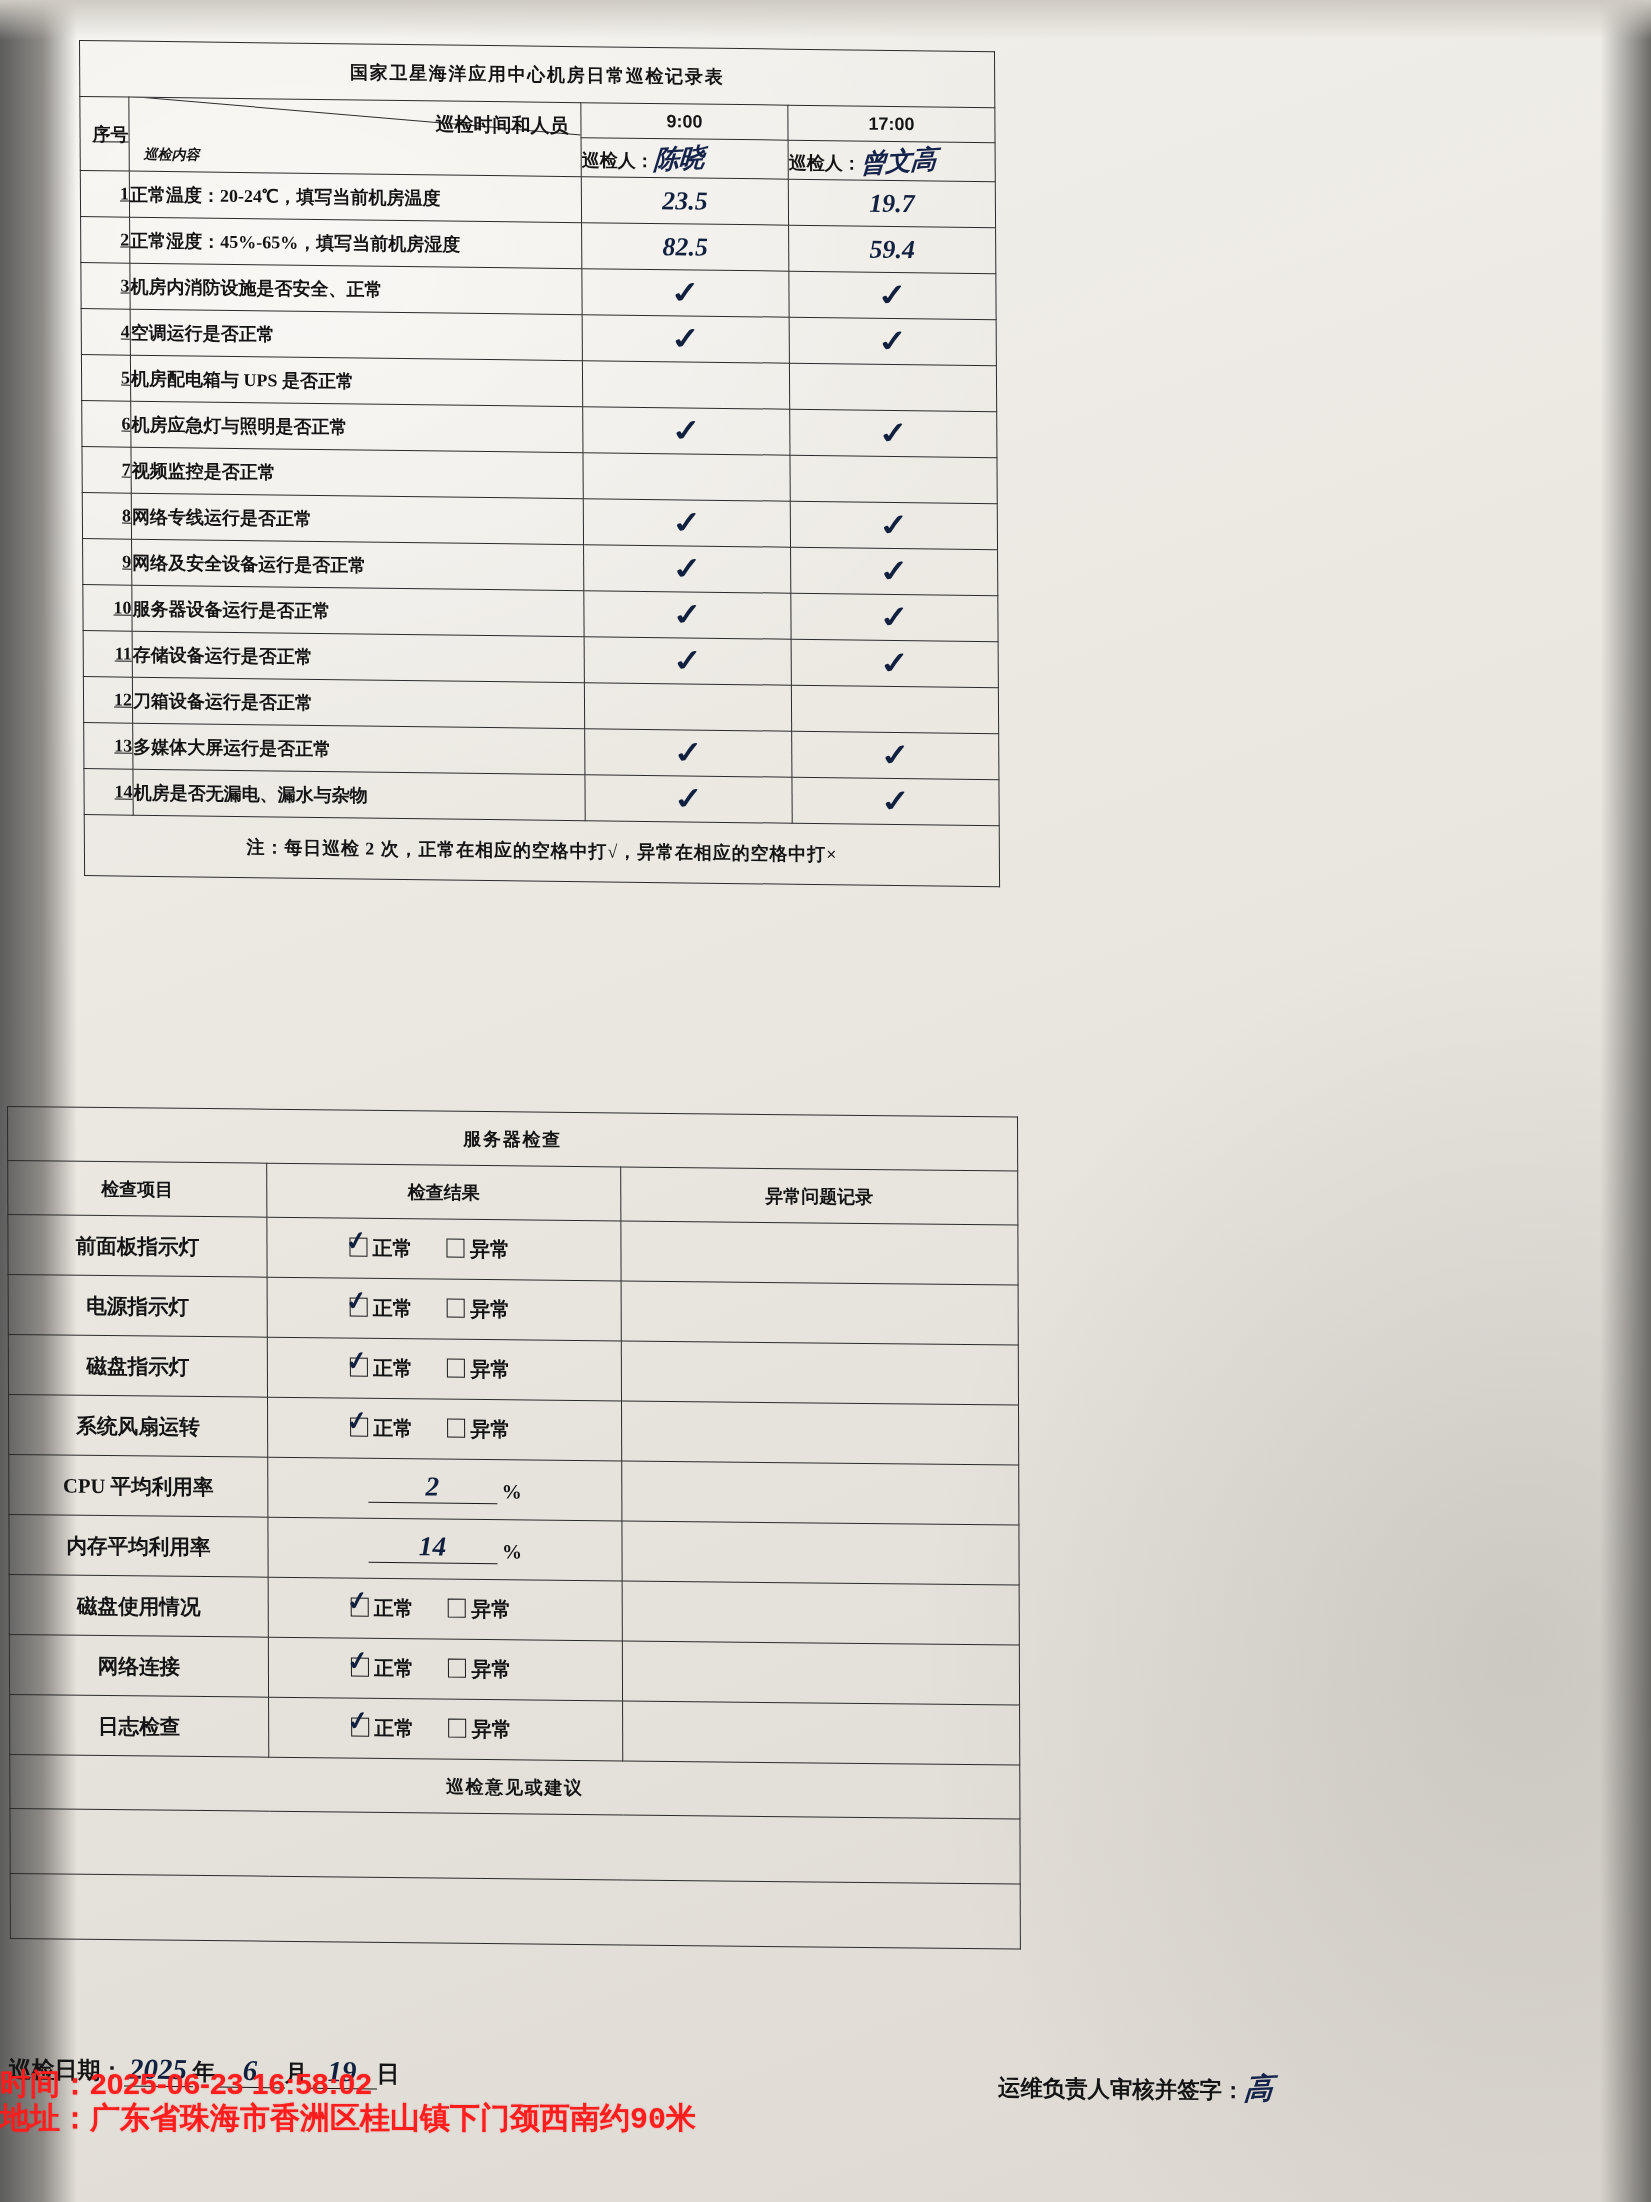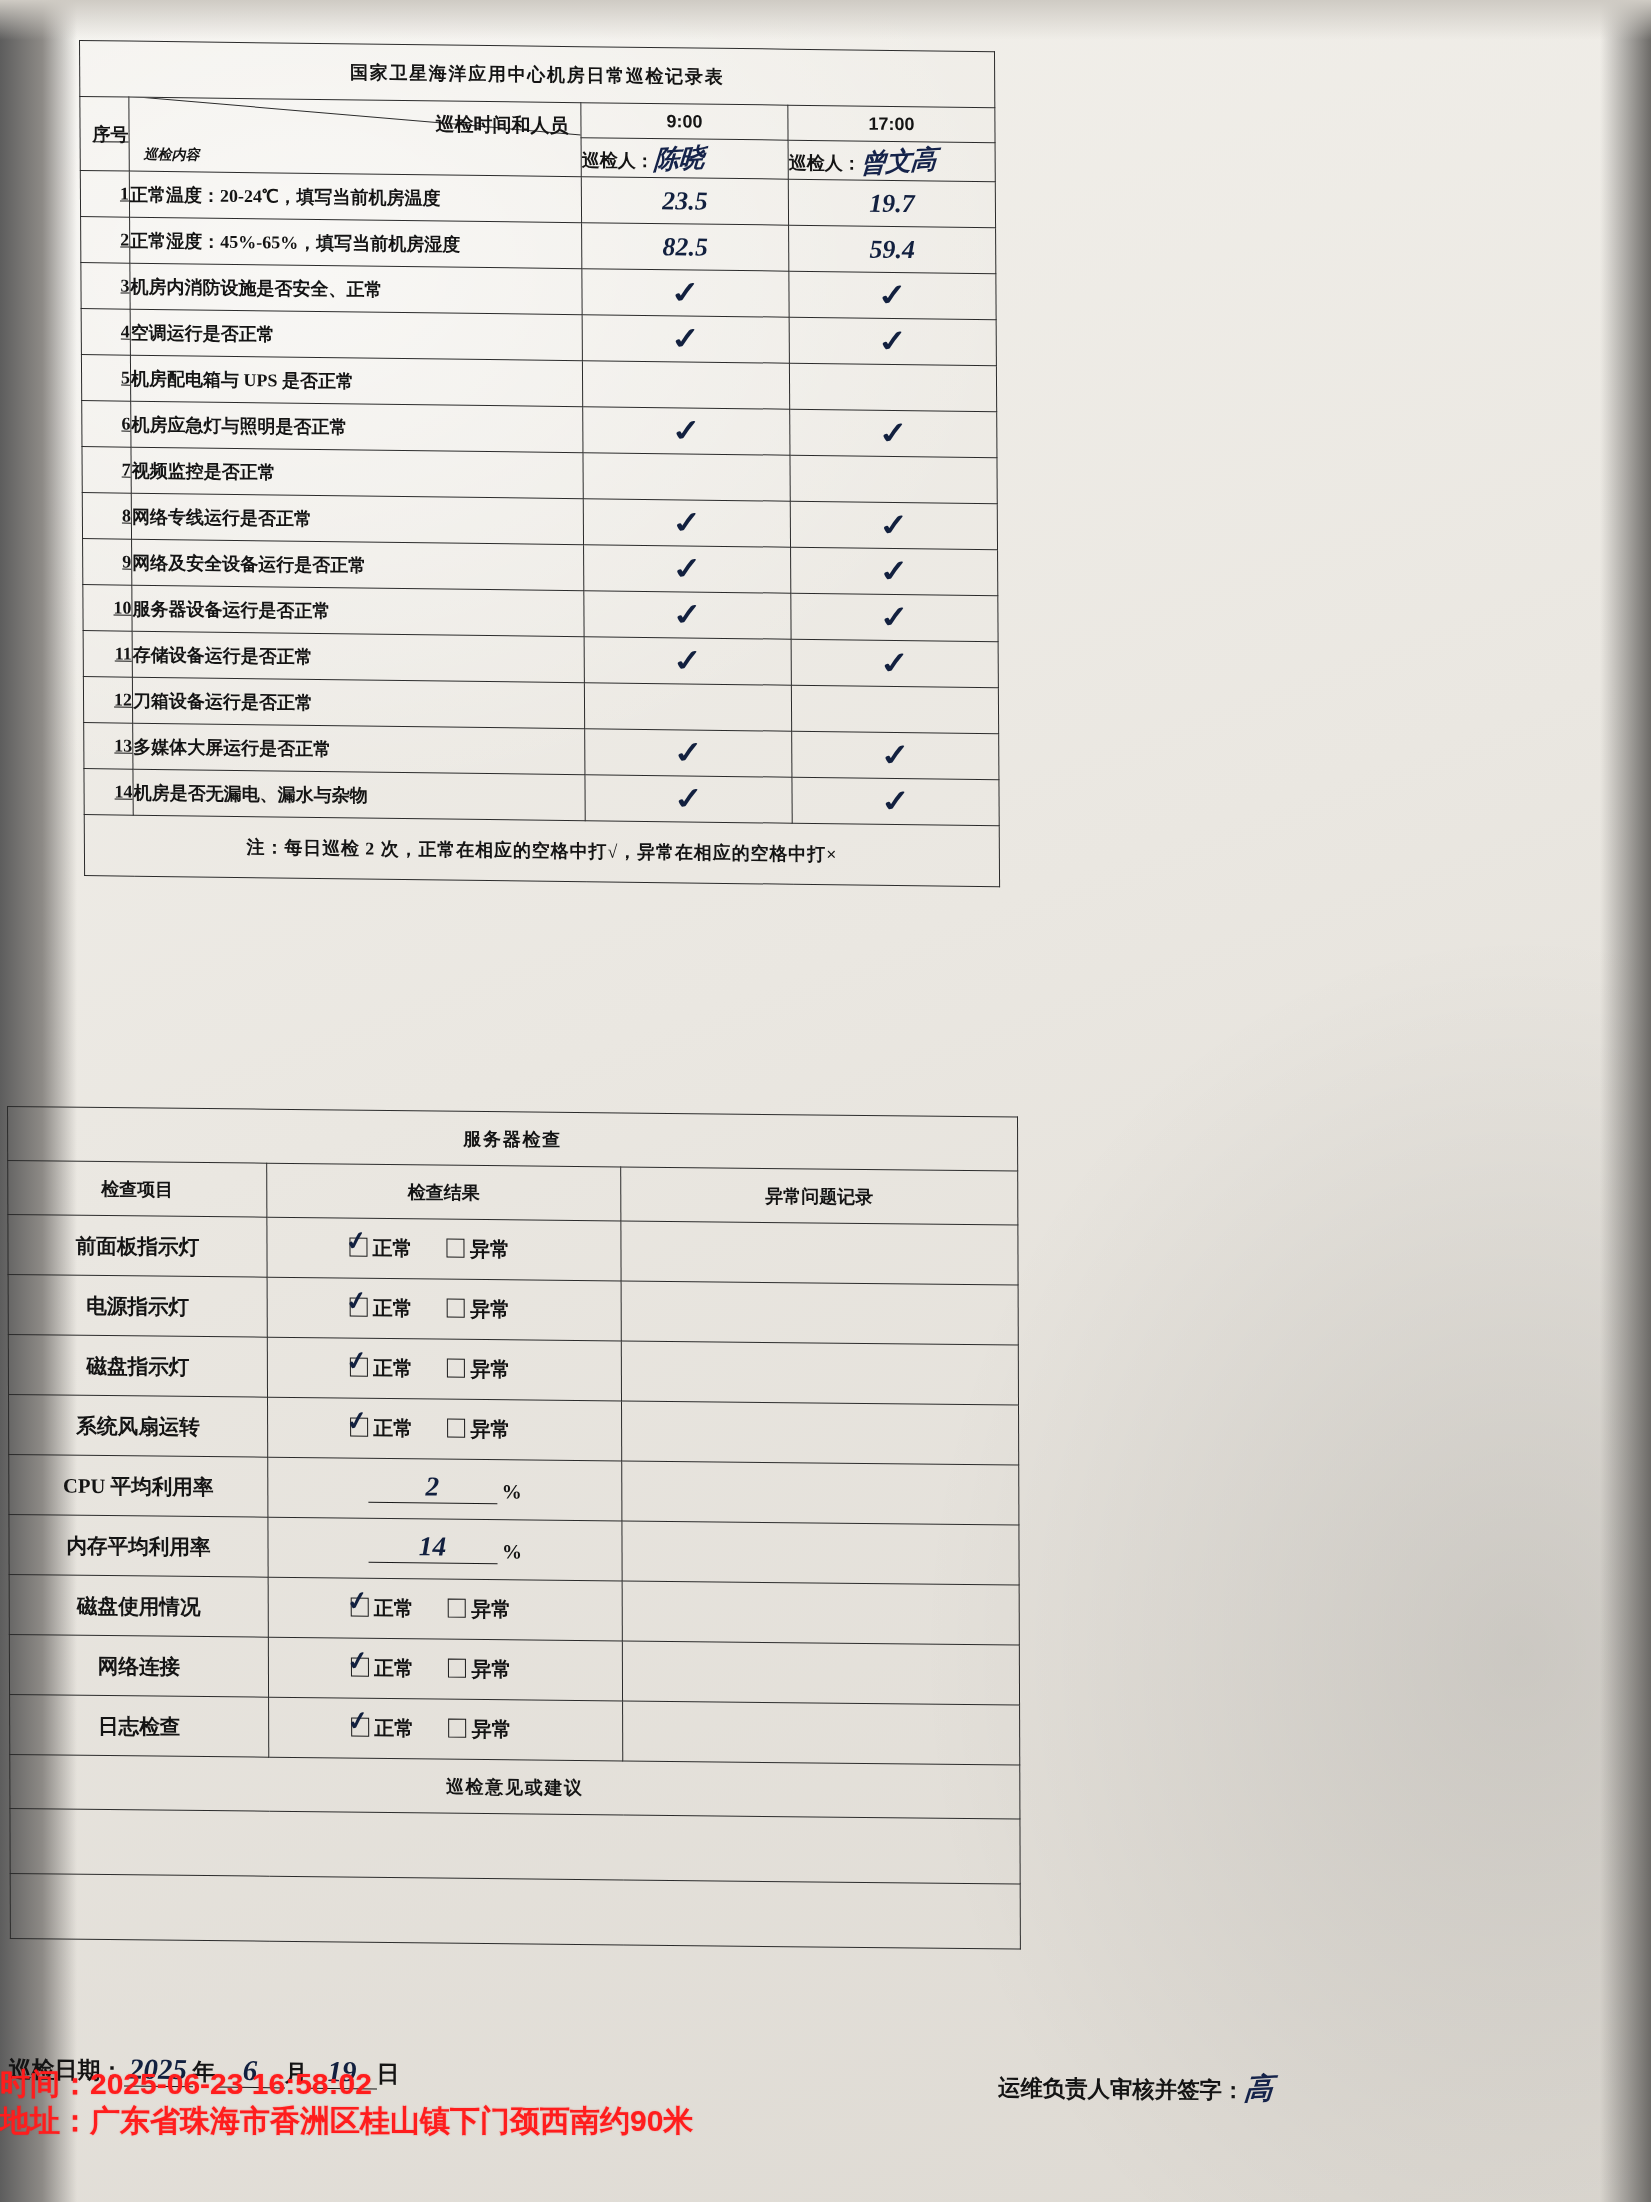--- a/index.html
+++ b/index.html
@@ -273,21 +273,21 @@
     font-family: "Liberation Sans", sans-serif;
     font-weight: 700;
     text-align: left;
     line-height: 1.24;
     font-size: 30px;
     text-shadow: 0 0 1.7px rgba(255,0,0,0.4);
   }
   #stamp div { white-space: nowrap; }
   #stamp .l1 { letter-spacing: 0px; }
   #stamp .l2 { letter-spacing: 0px; }
-  #stamp .l3 { letter-spacing: 0px; }
+  #stamp .l3 { letter-spacing: 0px; font-family: Liberation Mono, monospace; }
 </style>
 </head>
 <body>
 
 <div id="sheet">
   <div class="paper-shade"></div>
   <div class="edge-left"></div>
   <div class="edge-right"></div>
   <div class="edge-top"></div>
 

